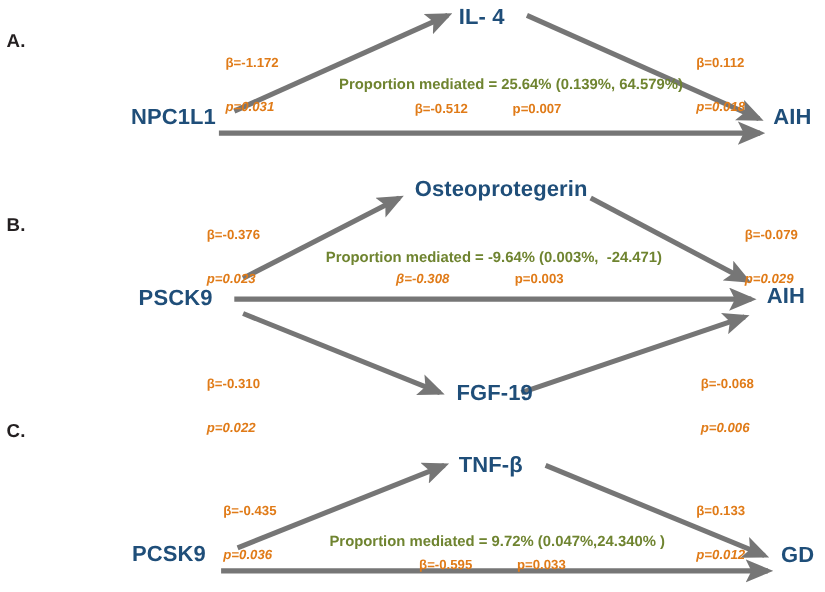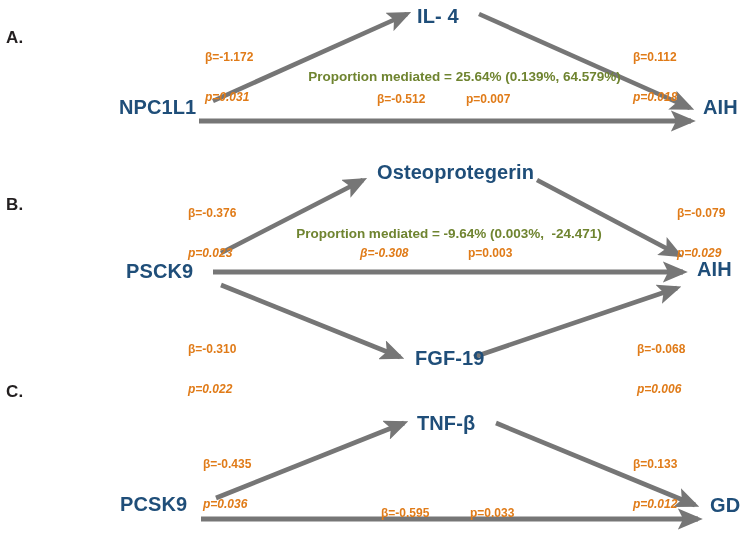--- a/index.html
+++ b/index.html
@@ -153,17 +153,18 @@
   <div class="lbl coef" style="left:203px; top:431px;">
     <div>β=-0.435</div>
     <div class="it">p=0.036</div>
   </div>
 
   <div class="lbl coef" style="left:633px; top:431px;">
     <div>β=0.133</div>
     <div class="it">p=0.012</div>
   </div>
 
+  <div class="lbl prop ctr" style="left:452px; top:484px;">Proportion mediated = 9.72% (0.047%,24.340% )</div>
 
   <div class="lbl coef" style="left:381px; top:507px;">β=-0.595</div>
   <div class="lbl coef it" style="left:470px; top:507px;">p=0.033</div>
 
 </div>
 
 </body></html>

